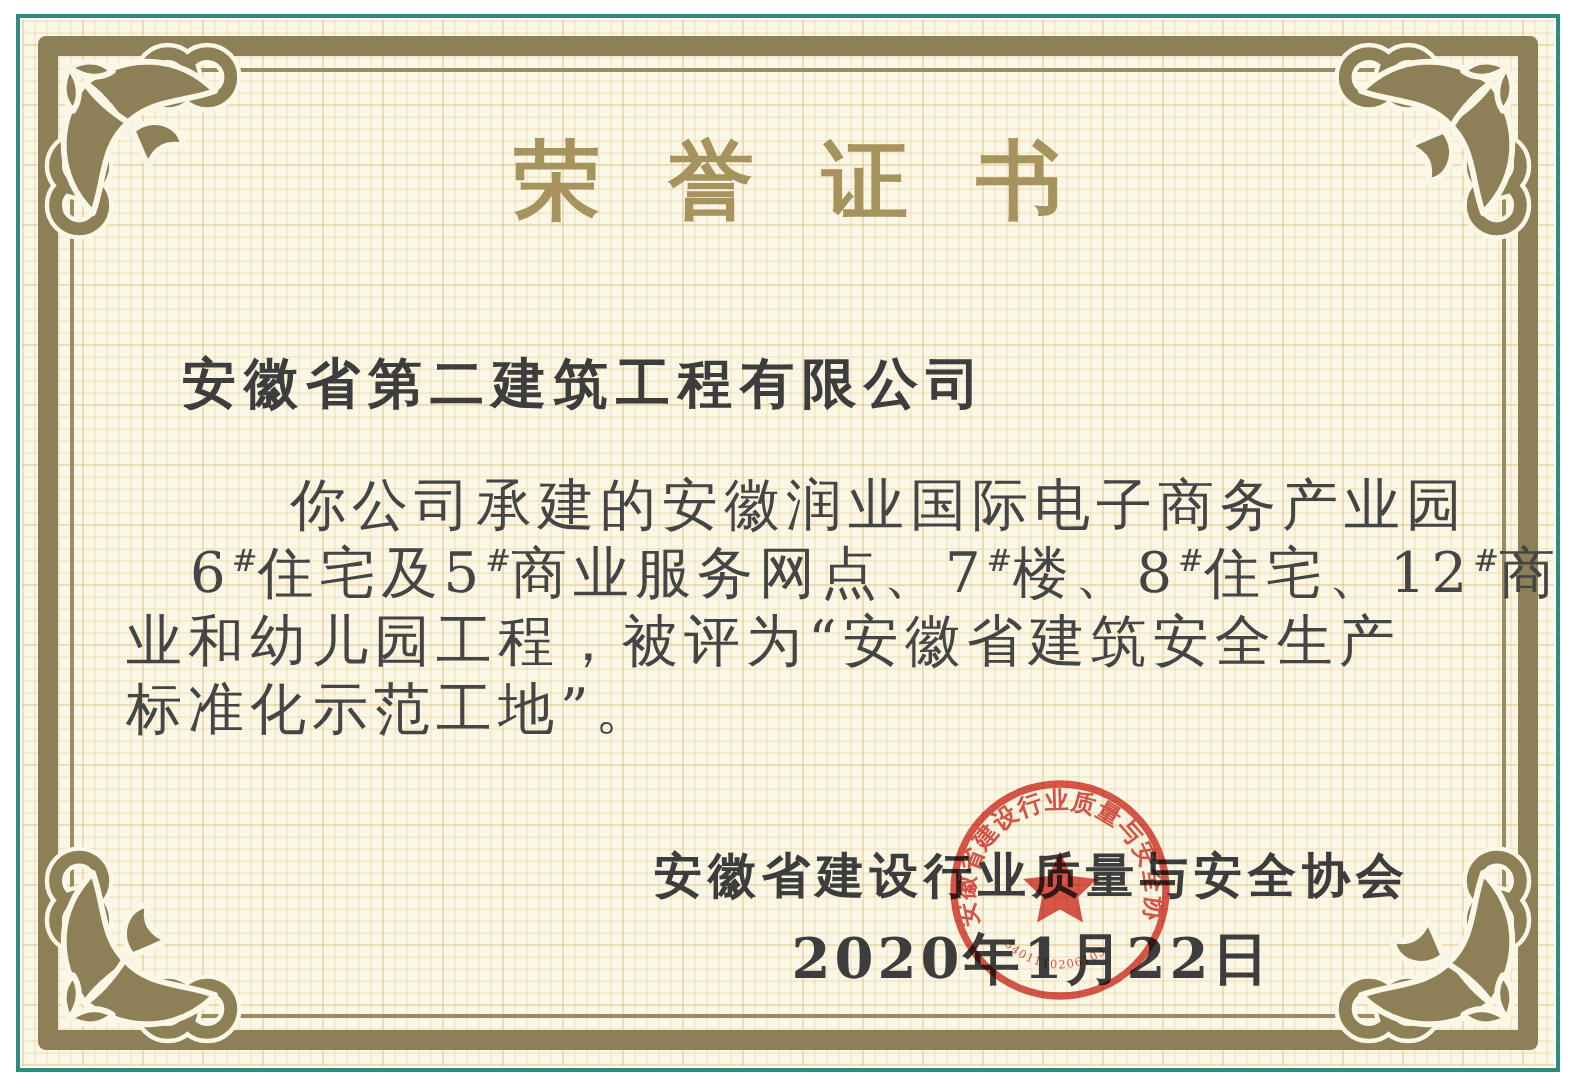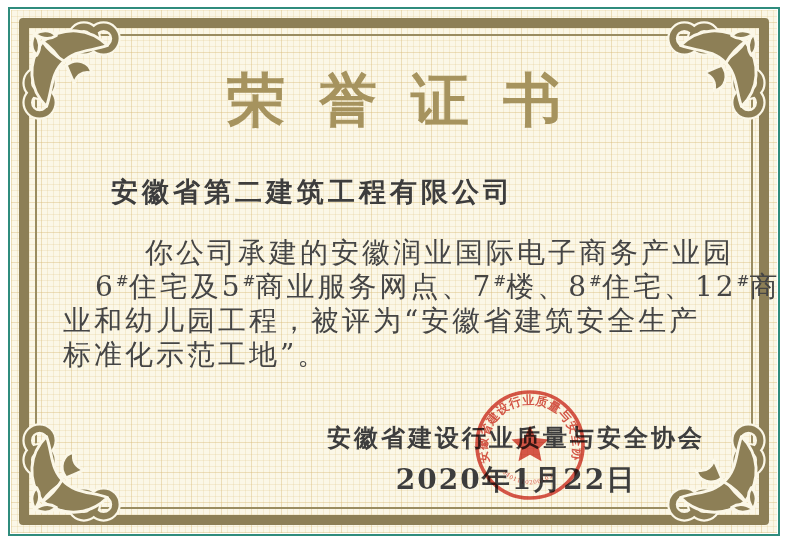--- a/index.html
+++ b/index.html
@@ -21,23 +21,23 @@
              border:10px solid #8d7f56;border-radius:4px;}
   .inner-line{position:absolute;left:24px;top:24px;right:24px;bottom:24px;
               border:2px solid #9a8c60;border-radius:2px;}
   .corner{position:absolute;width:128px;height:128px;}
   .corner.tl{left:2px;top:2px;}
   .corner.tr{right:2px;top:2px;transform:rotate(90deg);}
   .corner.br{right:2px;bottom:2px;transform:rotate(180deg);}
   .corner.bl{left:2px;bottom:2px;transform:rotate(270deg);}
 
   .title{position:absolute;left:0;top:52px;width:100%;margin:0;
-         text-align:center;font-size:58px;font-weight:bold;color:#a6935e;
+         text-align:center;font-size:43px;font-weight:bold;color:#a6935e;
          letter-spacing:34px;padding-left:34px;box-sizing:border-box;}
-  .recipient{position:absolute;left:100px;top:164px;font-size:27px;color:#3d3d3d;
+  .recipient{position:absolute;left:80px;top:164px;font-size:27px;color:#3d3d3d;
              letter-spacing:4px;font-weight:bold;}
   .bodyline{position:absolute;left:52px;width:660px;font-size:28px;color:#454545;
             letter-spacing:3px;white-space:nowrap;}
   .l1{top:224px;padding-left:82px;}
   .l2{top:258px;margin-left:32px;}
   .l3{top:292px;}
   .l4{top:326px;}
   .l5{top:356px;padding-left:66px;}
   .bodyline sup{font-size:0.55em;vertical-align:super;letter-spacing:0;}
 

